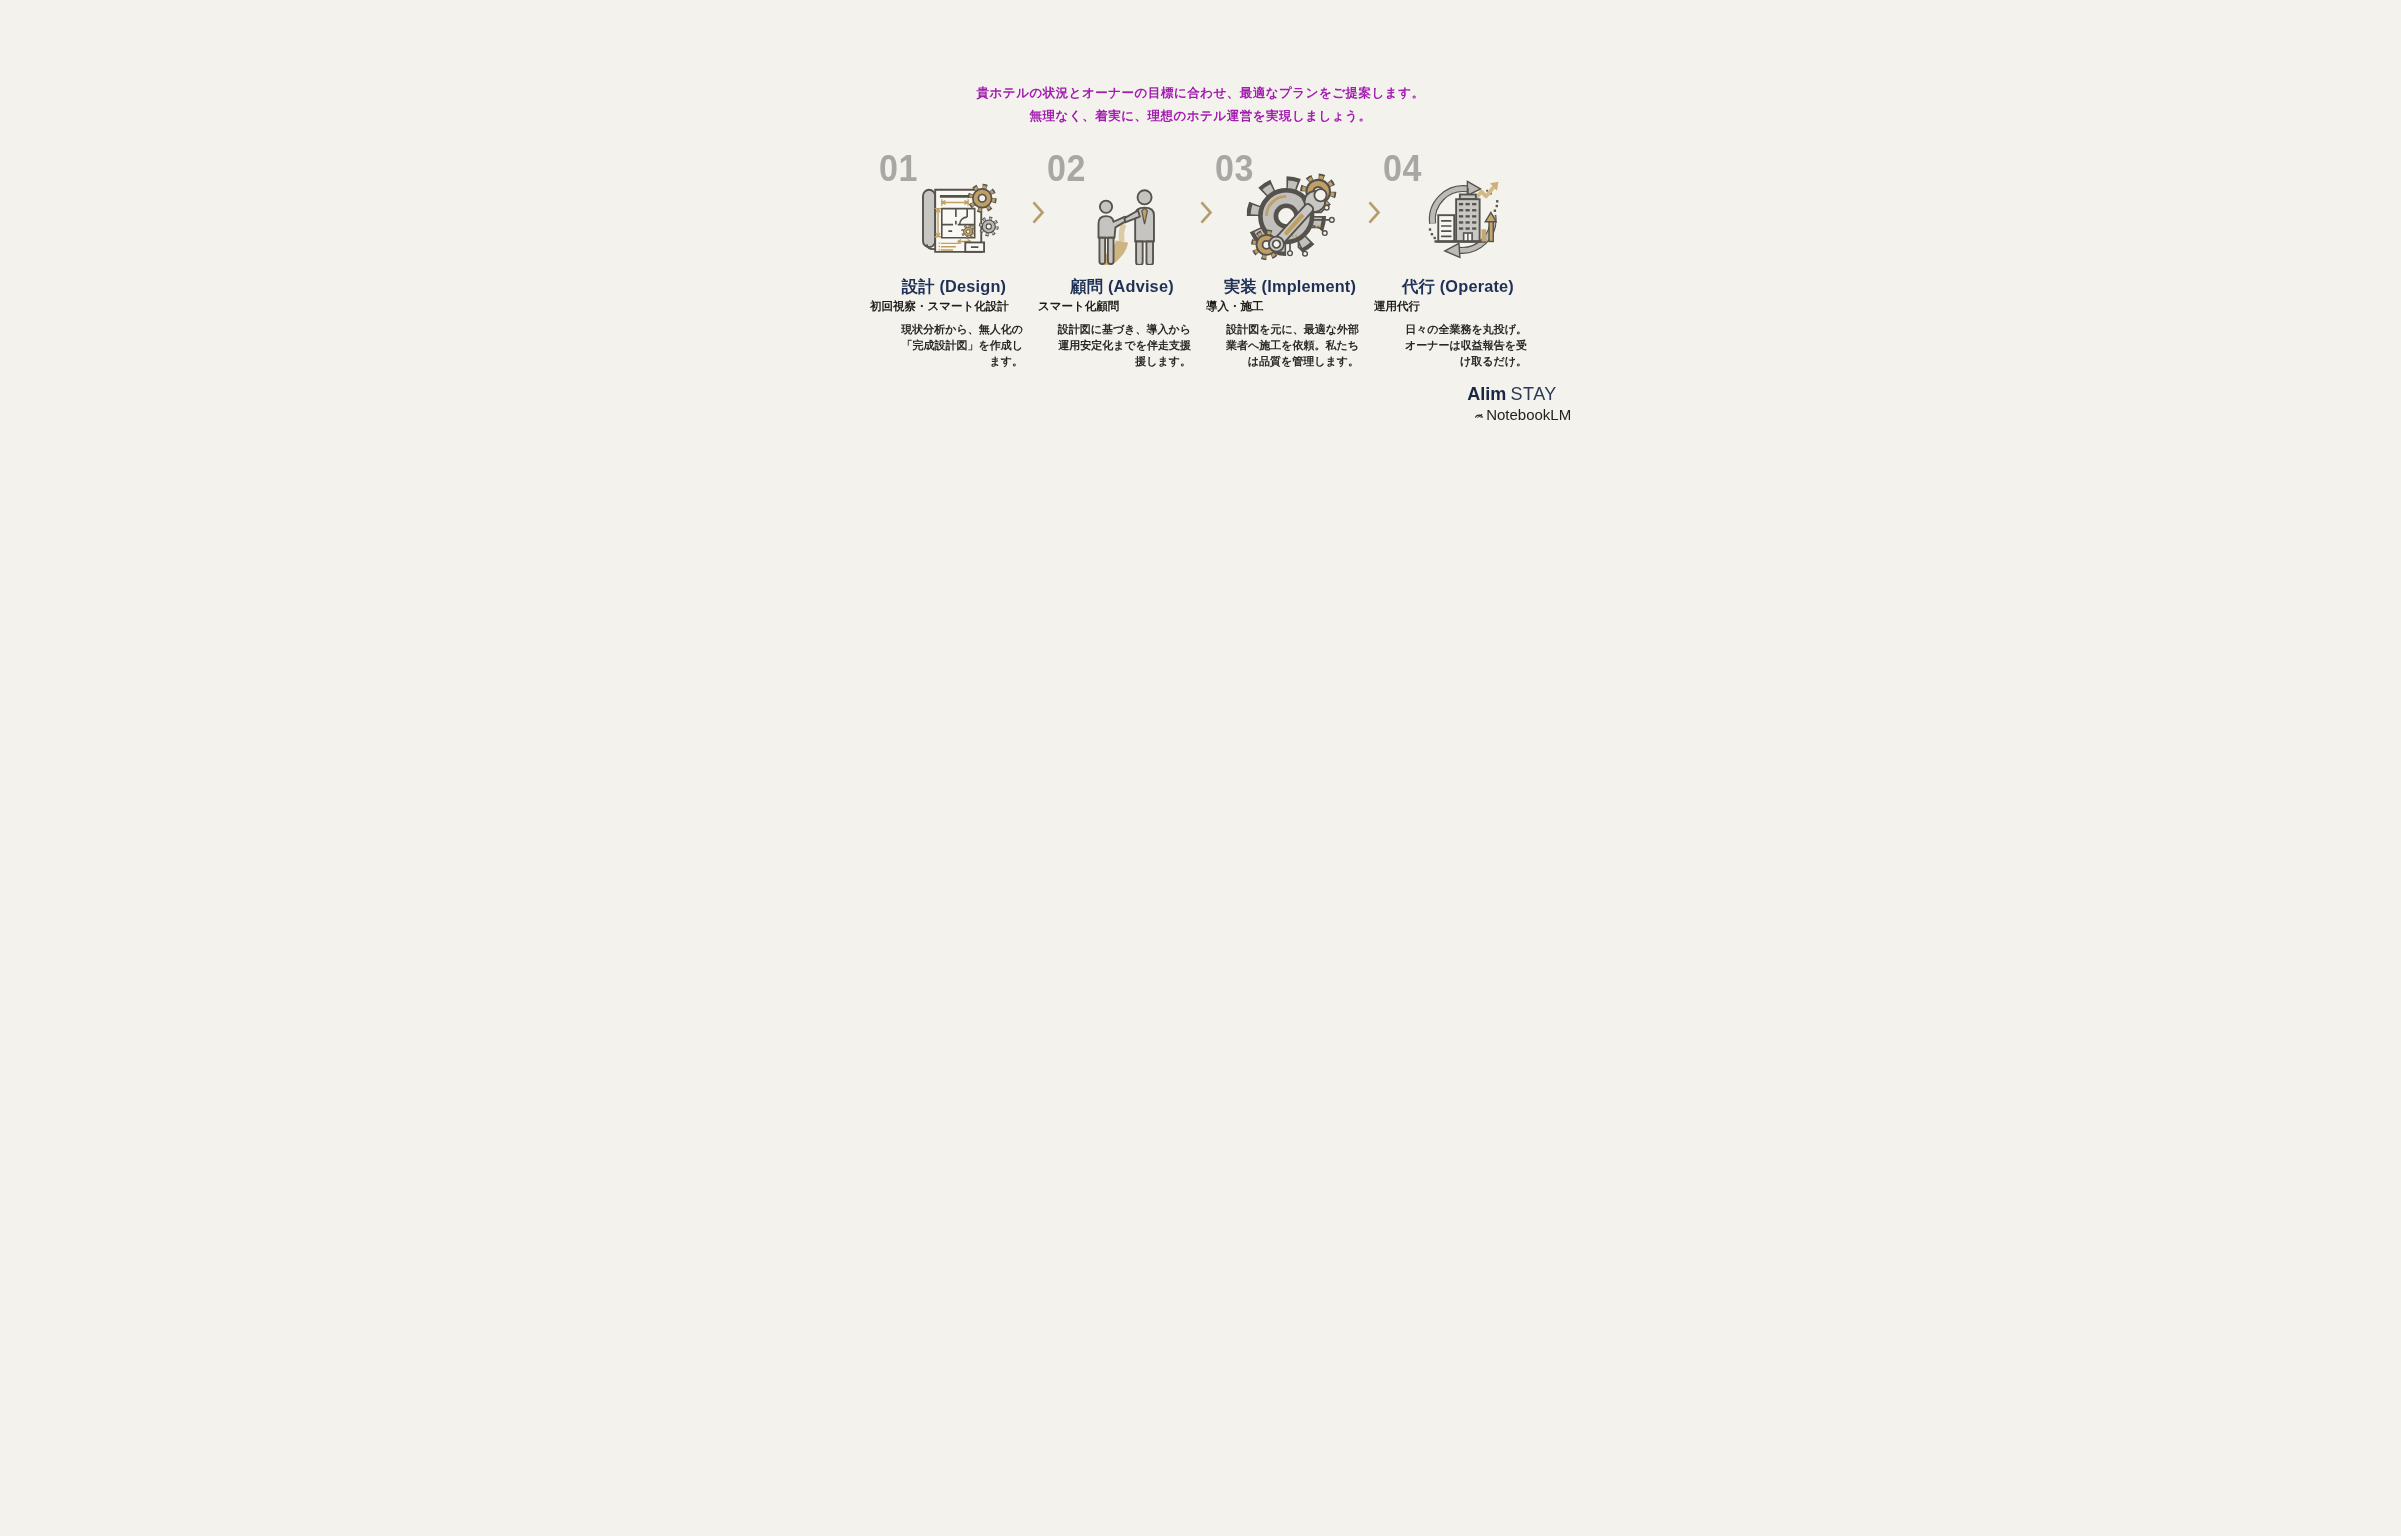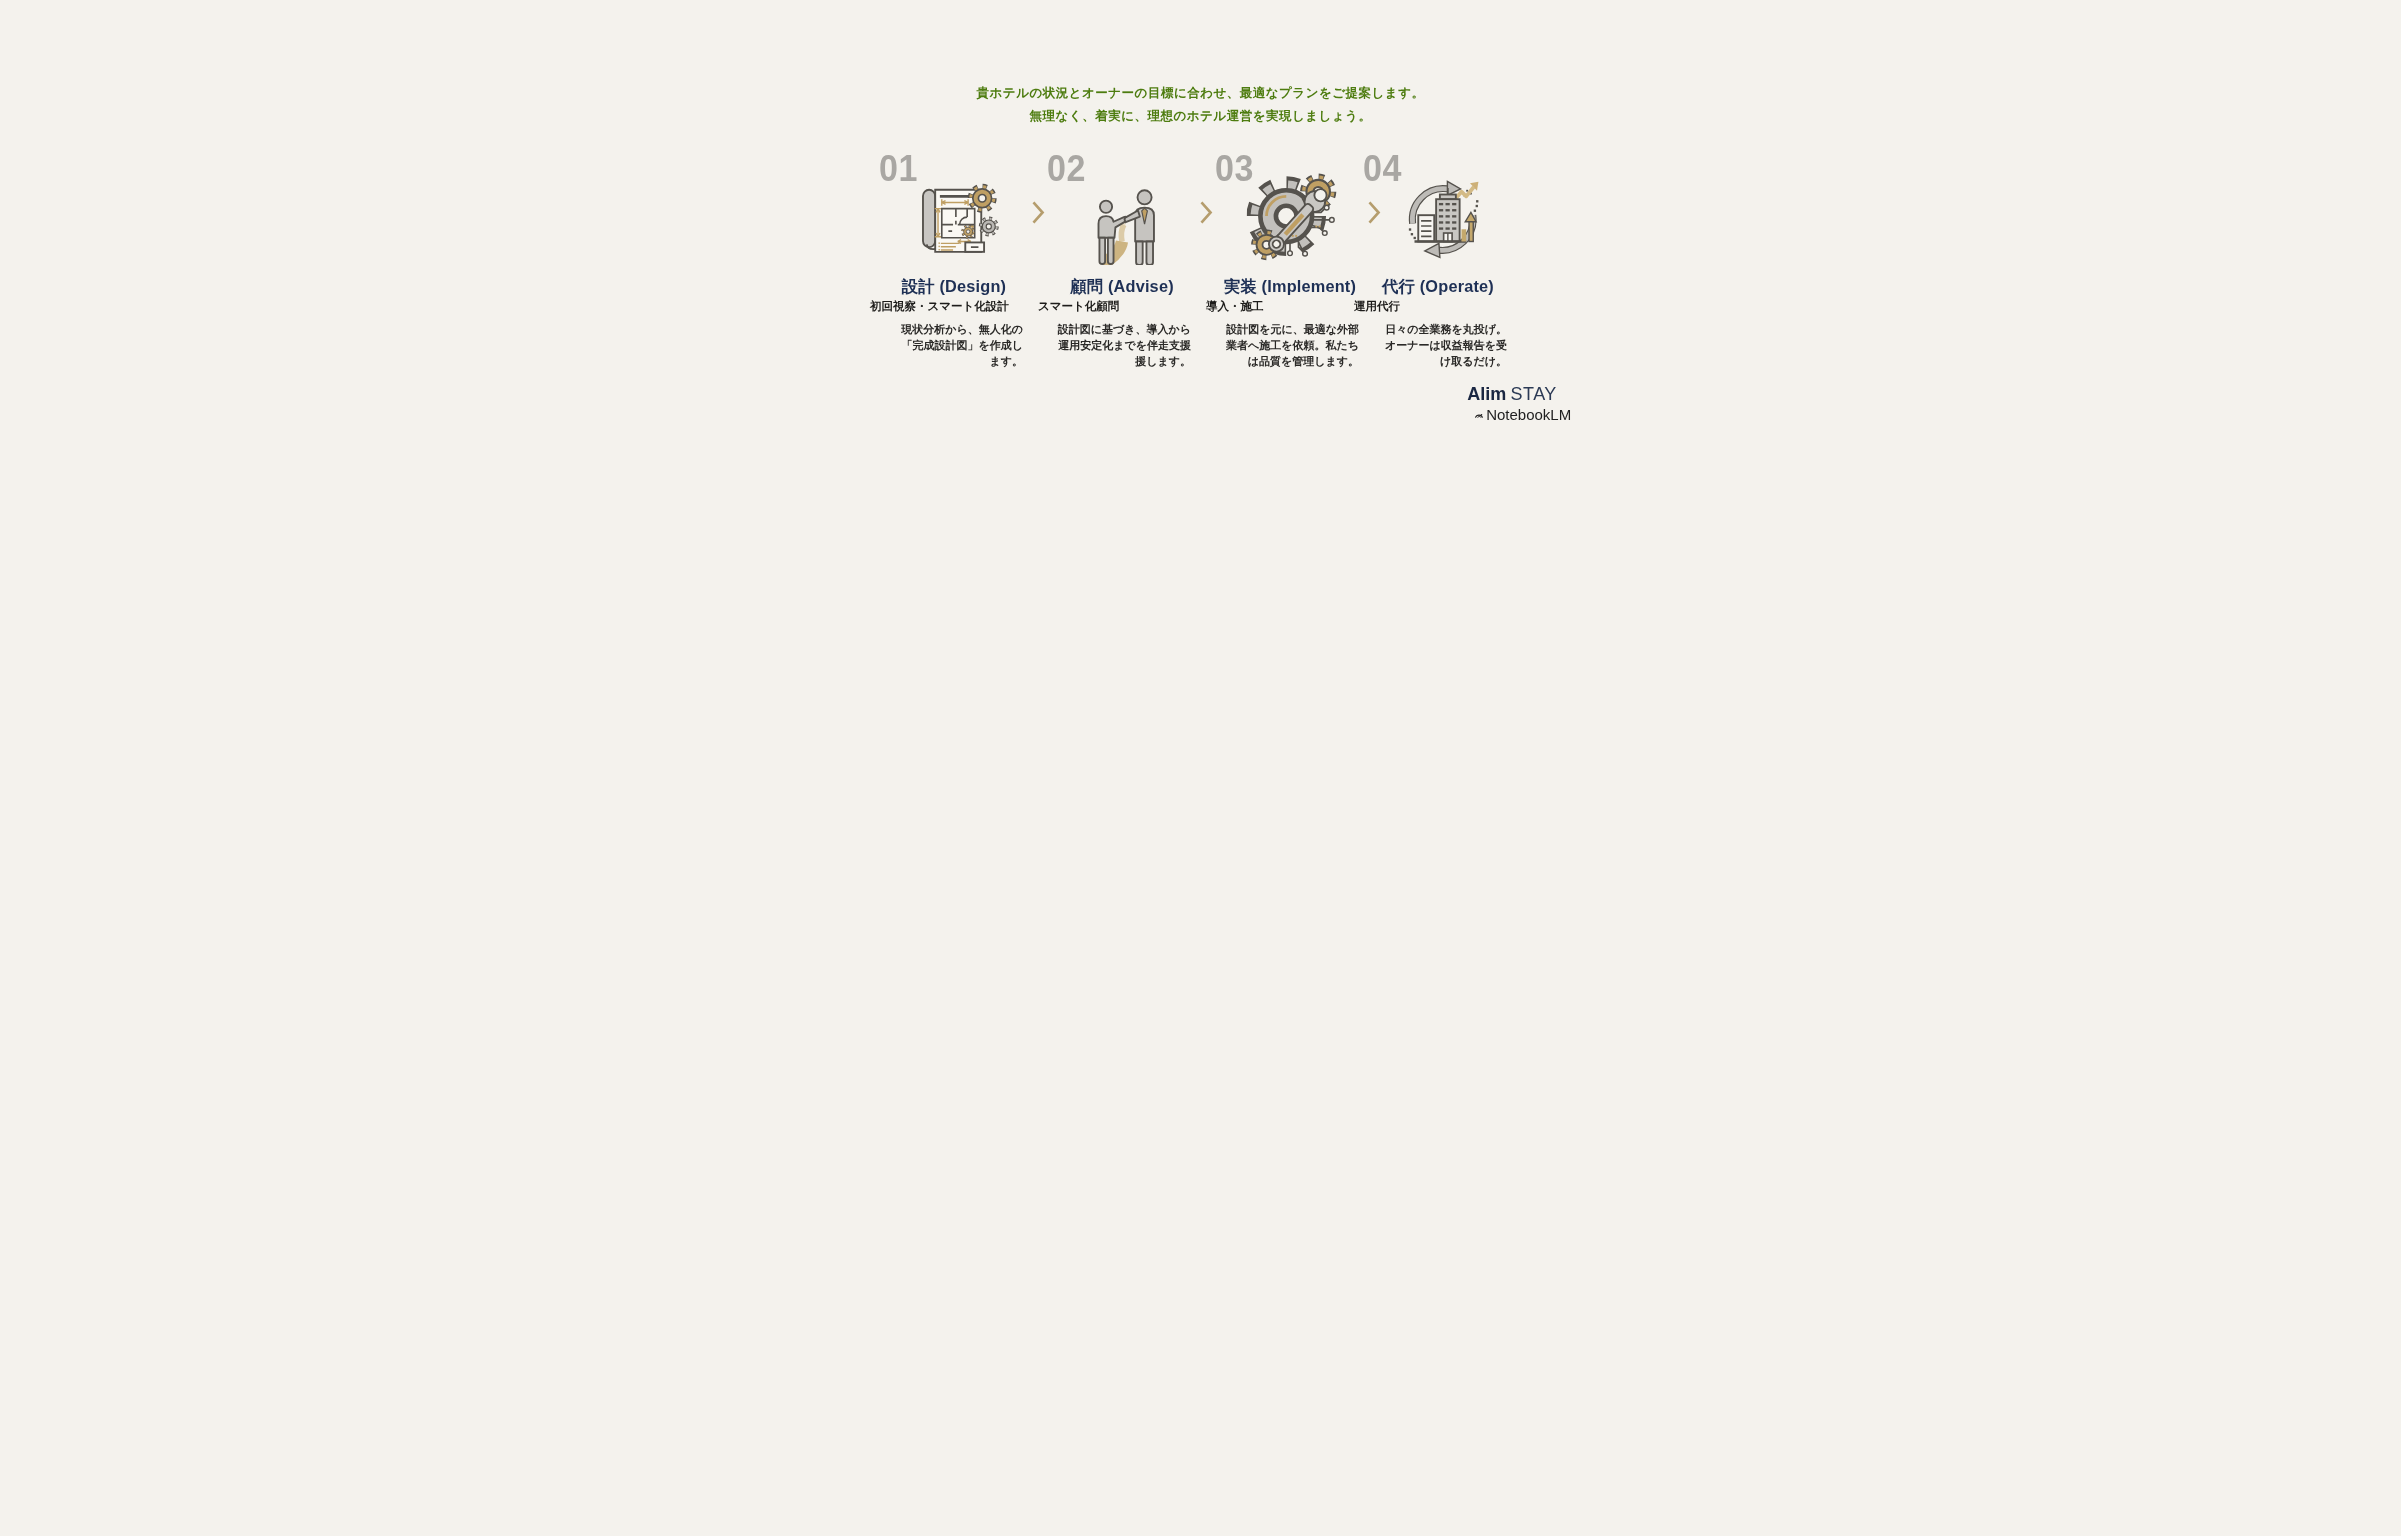--- a/index.html
+++ b/index.html
@@ -3,26 +3,26 @@
 <meta charset="utf-8">
 <style>
   html,body{margin:0;padding:0;background:#f4f2ed;}
   .slide{position:relative;width:753px;height:420px;margin:0 auto;background:#f4f2ed;overflow:hidden;
          font-family:"Liberation Sans","DejaVu Sans",sans-serif;}
   
   .main-title{position:absolute;top:37px;left:0;width:100%;text-align:center;
     font-family:"Liberation Serif","DejaVu Serif",serif;font-weight:700;font-size:27px;
     color:#1b2a4a;letter-spacing:1px;}
   .main-subtitle{position:absolute;top:82px;left:0;width:100%;text-align:center;
-    font-size:12.5px;font-weight:700;color:#4d7c0f;line-height:1.82;white-space:pre-line;letter-spacing:0.5px;}
+    font-size:12.5px;font-weight:700;color:#a21caf;line-height:1.82;white-space:pre-line;letter-spacing:0.5px;}
   
   .steps-row{position:absolute;top:153px;left:46px;width:672px;height:226px;}
   .step{position:absolute;top:0;width:168px;height:226px;}
   .step:nth-of-type(1){left:0;} .step:nth-of-type(2){left:168px;}
-  .step:nth-of-type(3){left:336px;} .step:nth-of-type(4){left:484px;}
+  .step:nth-of-type(3){left:336px;} .step:nth-of-type(4){left:504px;}
   .step-number{position:absolute;top:-2.9px;left:8.6px;font-size:37px;font-weight:700;
     color:#a9a7a3;line-height:1;letter-spacing:0.5px;transform:scaleX(.92);transform-origin:left top;}
   .step-icon{position:absolute;top:18px;left:50%;transform:translateX(-46%);width:94px;height:94px;}
   .step-icon svg{width:100%;height:100%;display:block;}
   .step-title{position:absolute;top:123px;left:0;width:100%;text-align:center;
     font-size:16.3px;font-weight:700;color:#1e3055;letter-spacing:0.2px;}
   .step-subtitle{position:absolute;top:146px;left:0;width:100%;
     font-size:11.5px;font-weight:700;color:#1d1c1a;}
   .step-desc{position:absolute;top:168px;left:19px;width:134px;text-align:right;
     font-size:11px;font-weight:600;color:#2a2927;line-height:1.46;white-space:pre-line;}

